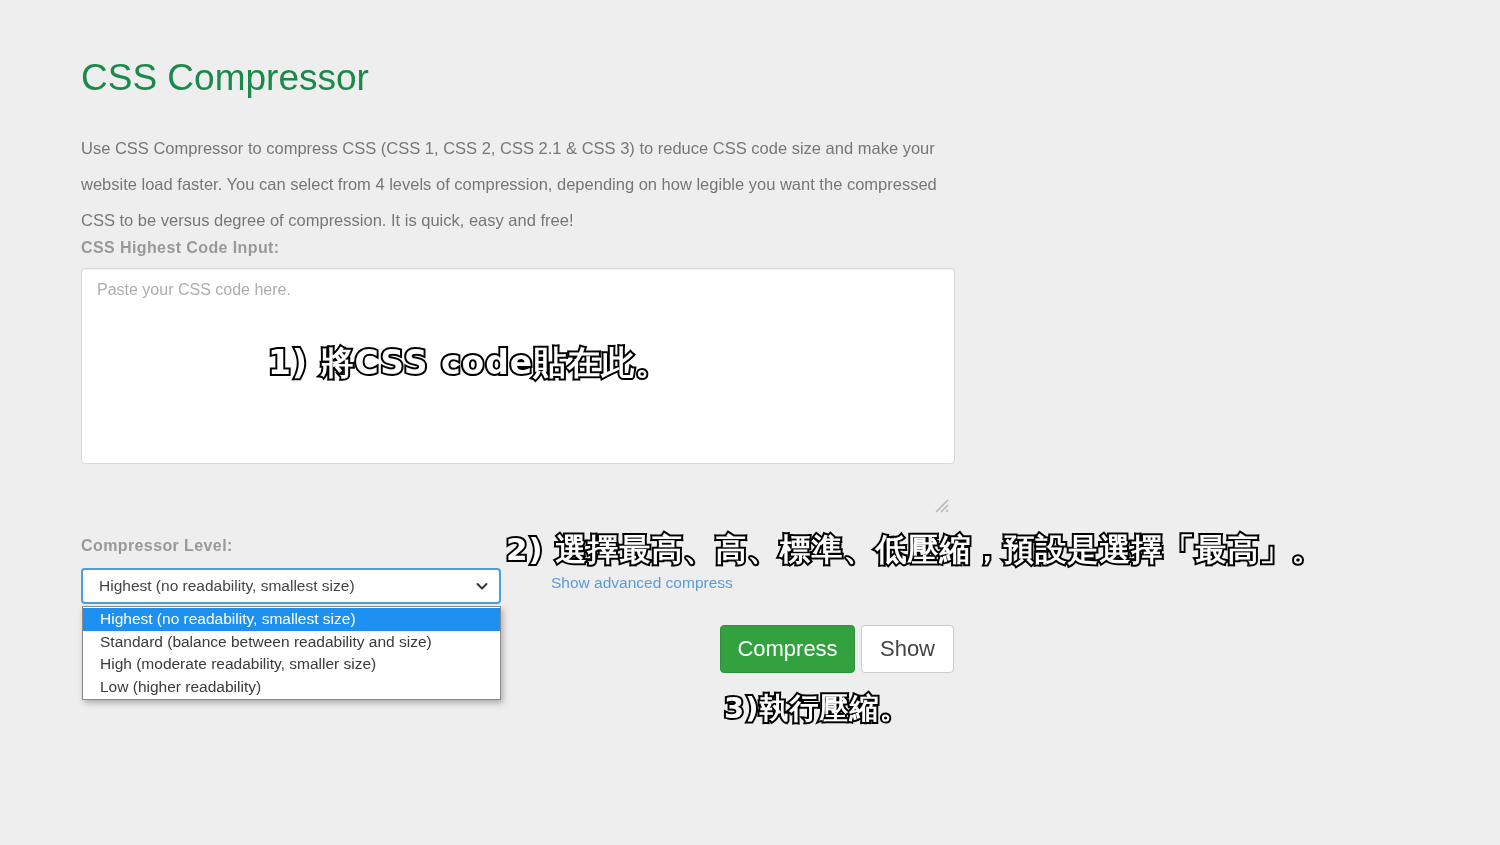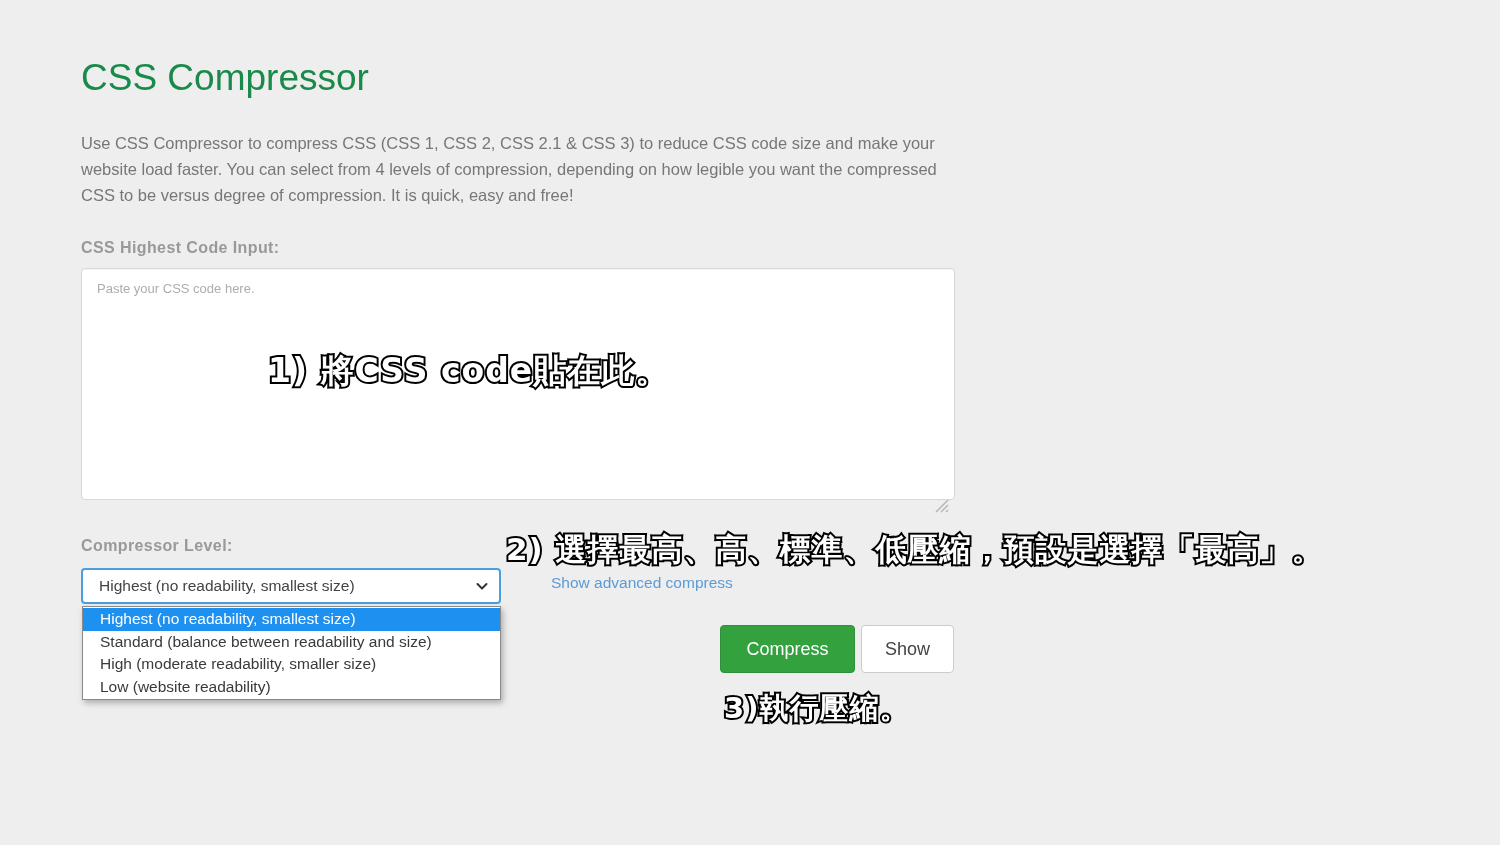--- a/index.html
+++ b/index.html
@@ -33,49 +33,49 @@
     line-height: 46px;
     margin: 0;
   }
 
   .intro {
     position: absolute;
     left: 81px;
     top: 113px;
     width: 890px;
     font-size: 16.5px;
-    line-height: 26px;
+    line-height: 36px;
     color: #777777;
   }
 
   
   .field-label {
     position: absolute;
     font-size: 16px;
     font-weight: bold;
     color: #999999;
     letter-spacing: 0.4px;
   }
   .label-source { left: 81px; top: 239px; }
   .label-level  { left: 81px; top: 537px; }
 
   
   .source-textarea {
     position: absolute;
     left: 81px;
     top: 268px;
     width: 874px;
-    height: 232px;
+    height: 196px;
     box-sizing: border-box;
     background: #ffffff;
     border: 1px solid #d8d8d8;
     border-radius: 4px;
     padding: 12px 15px;
     font-family: "Liberation Sans", sans-serif;
-    font-size: 13px;
+    font-size: 16px;
     color: #15803d;
     resize: none;
     outline: none;
     box-shadow: inset 0 1px 1px rgba(0,0,0,0.04);
   }
   .source-textarea::placeholder {
     color: #adadad;
   }
   .resize-grip {
     position: absolute;
@@ -146,21 +146,21 @@
     text-decoration: none;
     cursor: pointer;
   }
 
   
   .btn {
     position: absolute;
     box-sizing: border-box;
     height: 48px;
     font-family: "Liberation Sans", sans-serif;
-    font-size: 18px;
+    font-size: 22px;
     border-radius: 4px;
     cursor: pointer;
     display: flex;
     align-items: center;
     justify-content: center;
   }
   .btn-compress {
     left: 720px;
     top: 625px;
     width: 135px;
@@ -188,21 +188,20 @@
     -webkit-text-stroke: 4px #000000;
     paint-order: stroke fill;
     text-shadow:
       1px 1px 0 #000, -1px 1px 0 #000, 1px -1px 0 #000, -1px -1px 0 #000;
   }
   .anno-1 {
     left: 268px;
     top: 341px;
     font-size: 33px;
     letter-spacing: 1px;
-    margin-top: 8px;
   }
   .anno-2 {
     left: 506px;
     top: 529px;
     font-size: 31px;
     letter-spacing: 1px;
   }
   .anno-3 {
     left: 724px;
     top: 689px;
@@ -239,21 +238,21 @@
       <svg width="14" height="14" viewBox="0 0 14 14" aria-hidden="true">
         <polyline points="2.5,5 7,9.5 11.5,5" fill="none" stroke="#333333" stroke-width="2" stroke-linecap="round" stroke-linejoin="round"></polyline>
       </svg>
     </span>
   </div>
 
   <div class="dropdown-list">
     <div class="dropdown-option selected">Highest (no readability, smallest size)</div>
     <div class="dropdown-option">Standard (balance between readability and size)</div>
     <div class="dropdown-option">High (moderate readability, smaller size)</div>
-    <div class="dropdown-option">Low (website readability)</div>
+    <div class="dropdown-option">Low (higher readability)</div>
   </div>
 
   <a class="advanced-link" href="#">Show advanced compress</a>
 
   <button class="btn btn-compress">Compress</button>
 
   <button class="btn btn-reset">Show</button>
 
   <div class="annotation anno-1">1) 將CSS code貼在此。</div>
 

